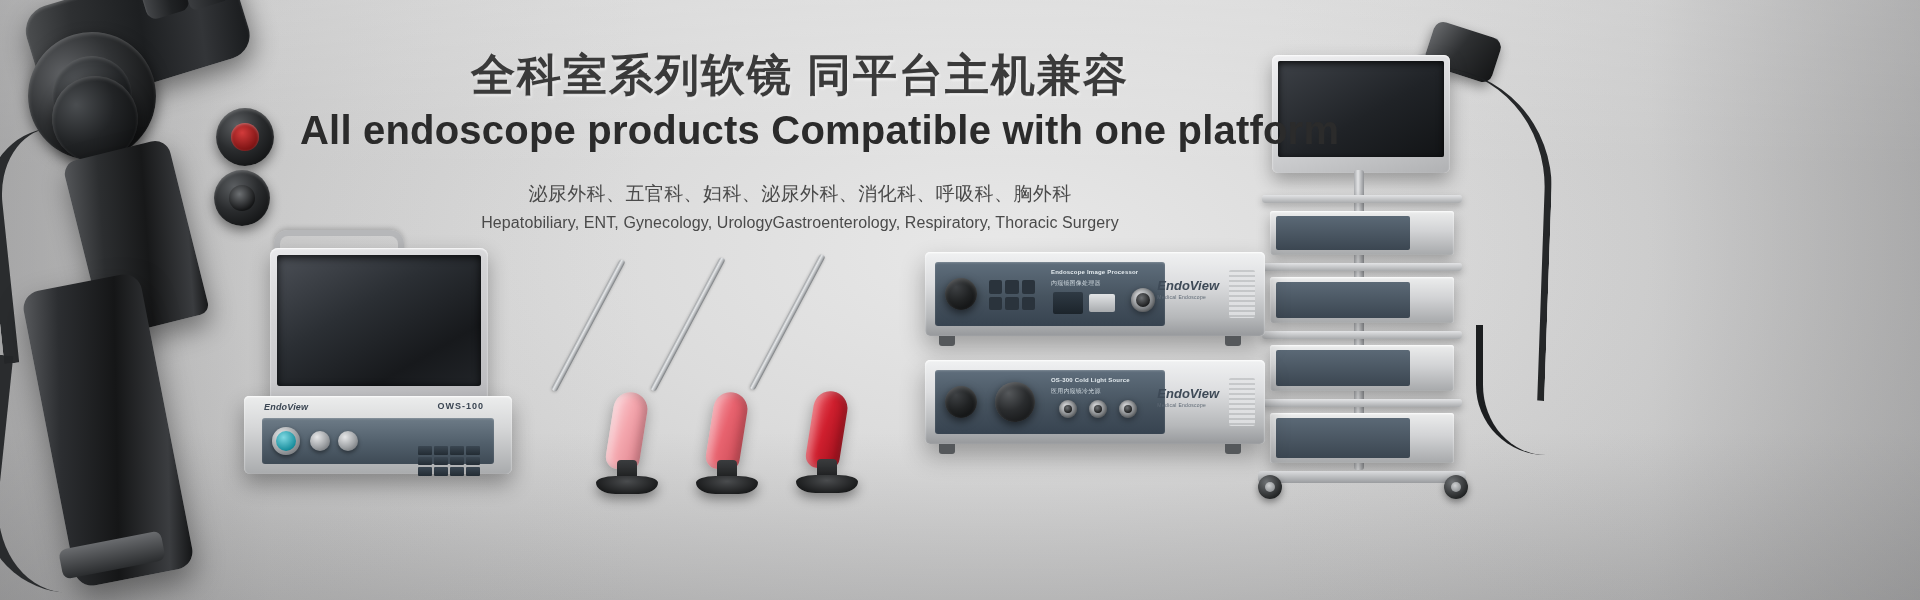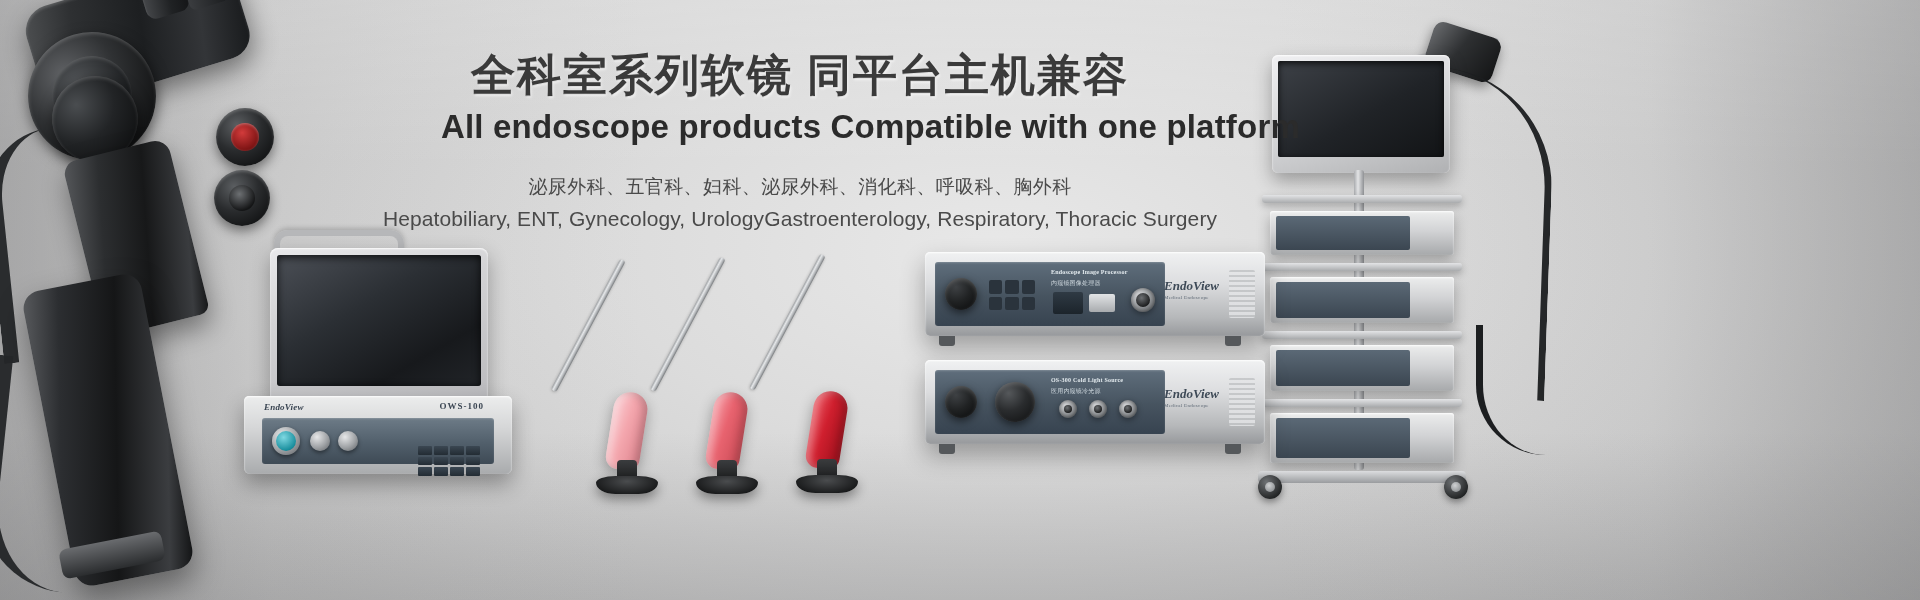--- a/index.html
+++ b/index.html
@@ -34,36 +34,36 @@
     text-align:center; z-index:40;
   }
   #headline {
     font-size:44px; font-weight:700; color:#3a3a3a;
     letter-spacing:2px; line-height:1.05;
     text-shadow:1px 2px 3px rgba(255,255,255,.65), 0 1px 0 rgba(120,120,120,.35);
     white-space:nowrap;
   }
   #subheadline {
     margin-top:10px;
-    font-size:33px; font-weight:700; color:#2b2b2b;
-    letter-spacing:.2px; white-space:nowrap;text-align:right;
+    font-size:40px; font-weight:700; color:#2b2b2b;
+    letter-spacing:.2px; white-space:nowrap;
   }
   #spec-cn {
     margin-top:28px;
     font-size:19px; font-weight:400; color:#4a4a4a;
     letter-spacing:.4px; white-space:nowrap;
   }
   #spec-en {
     margin-top:7px;
-    font-size:21px; font-weight:400; color:#4a4a4a;
+    font-size:16px; font-weight:400; color:#4a4a4a;
     letter-spacing:.1px; white-space:nowrap;
   }
 
   
-  .prod { position:absolute;font-family:Liberation Serif, serif; }
+  .prod { position:absolute; }
 
   
   #scope-body { left:-10px; top:-20px; width:340px; height:620px; z-index:20; }
   .sc-head {
     position:absolute; left:40px; top:0px; width:215px; height:105px;
     background:linear-gradient(100deg,#4e5052 0%,#2e3032 22%,#1d1f21 52%,#333538 78%,#17191b 100%);
     border-radius:26px 40px 24px 16px;
     transform:rotate(-17deg);
     box-shadow:0 10px 26px rgba(0,0,0,.45), inset 0 2px 3px rgba(255,255,255,.18);
   }

